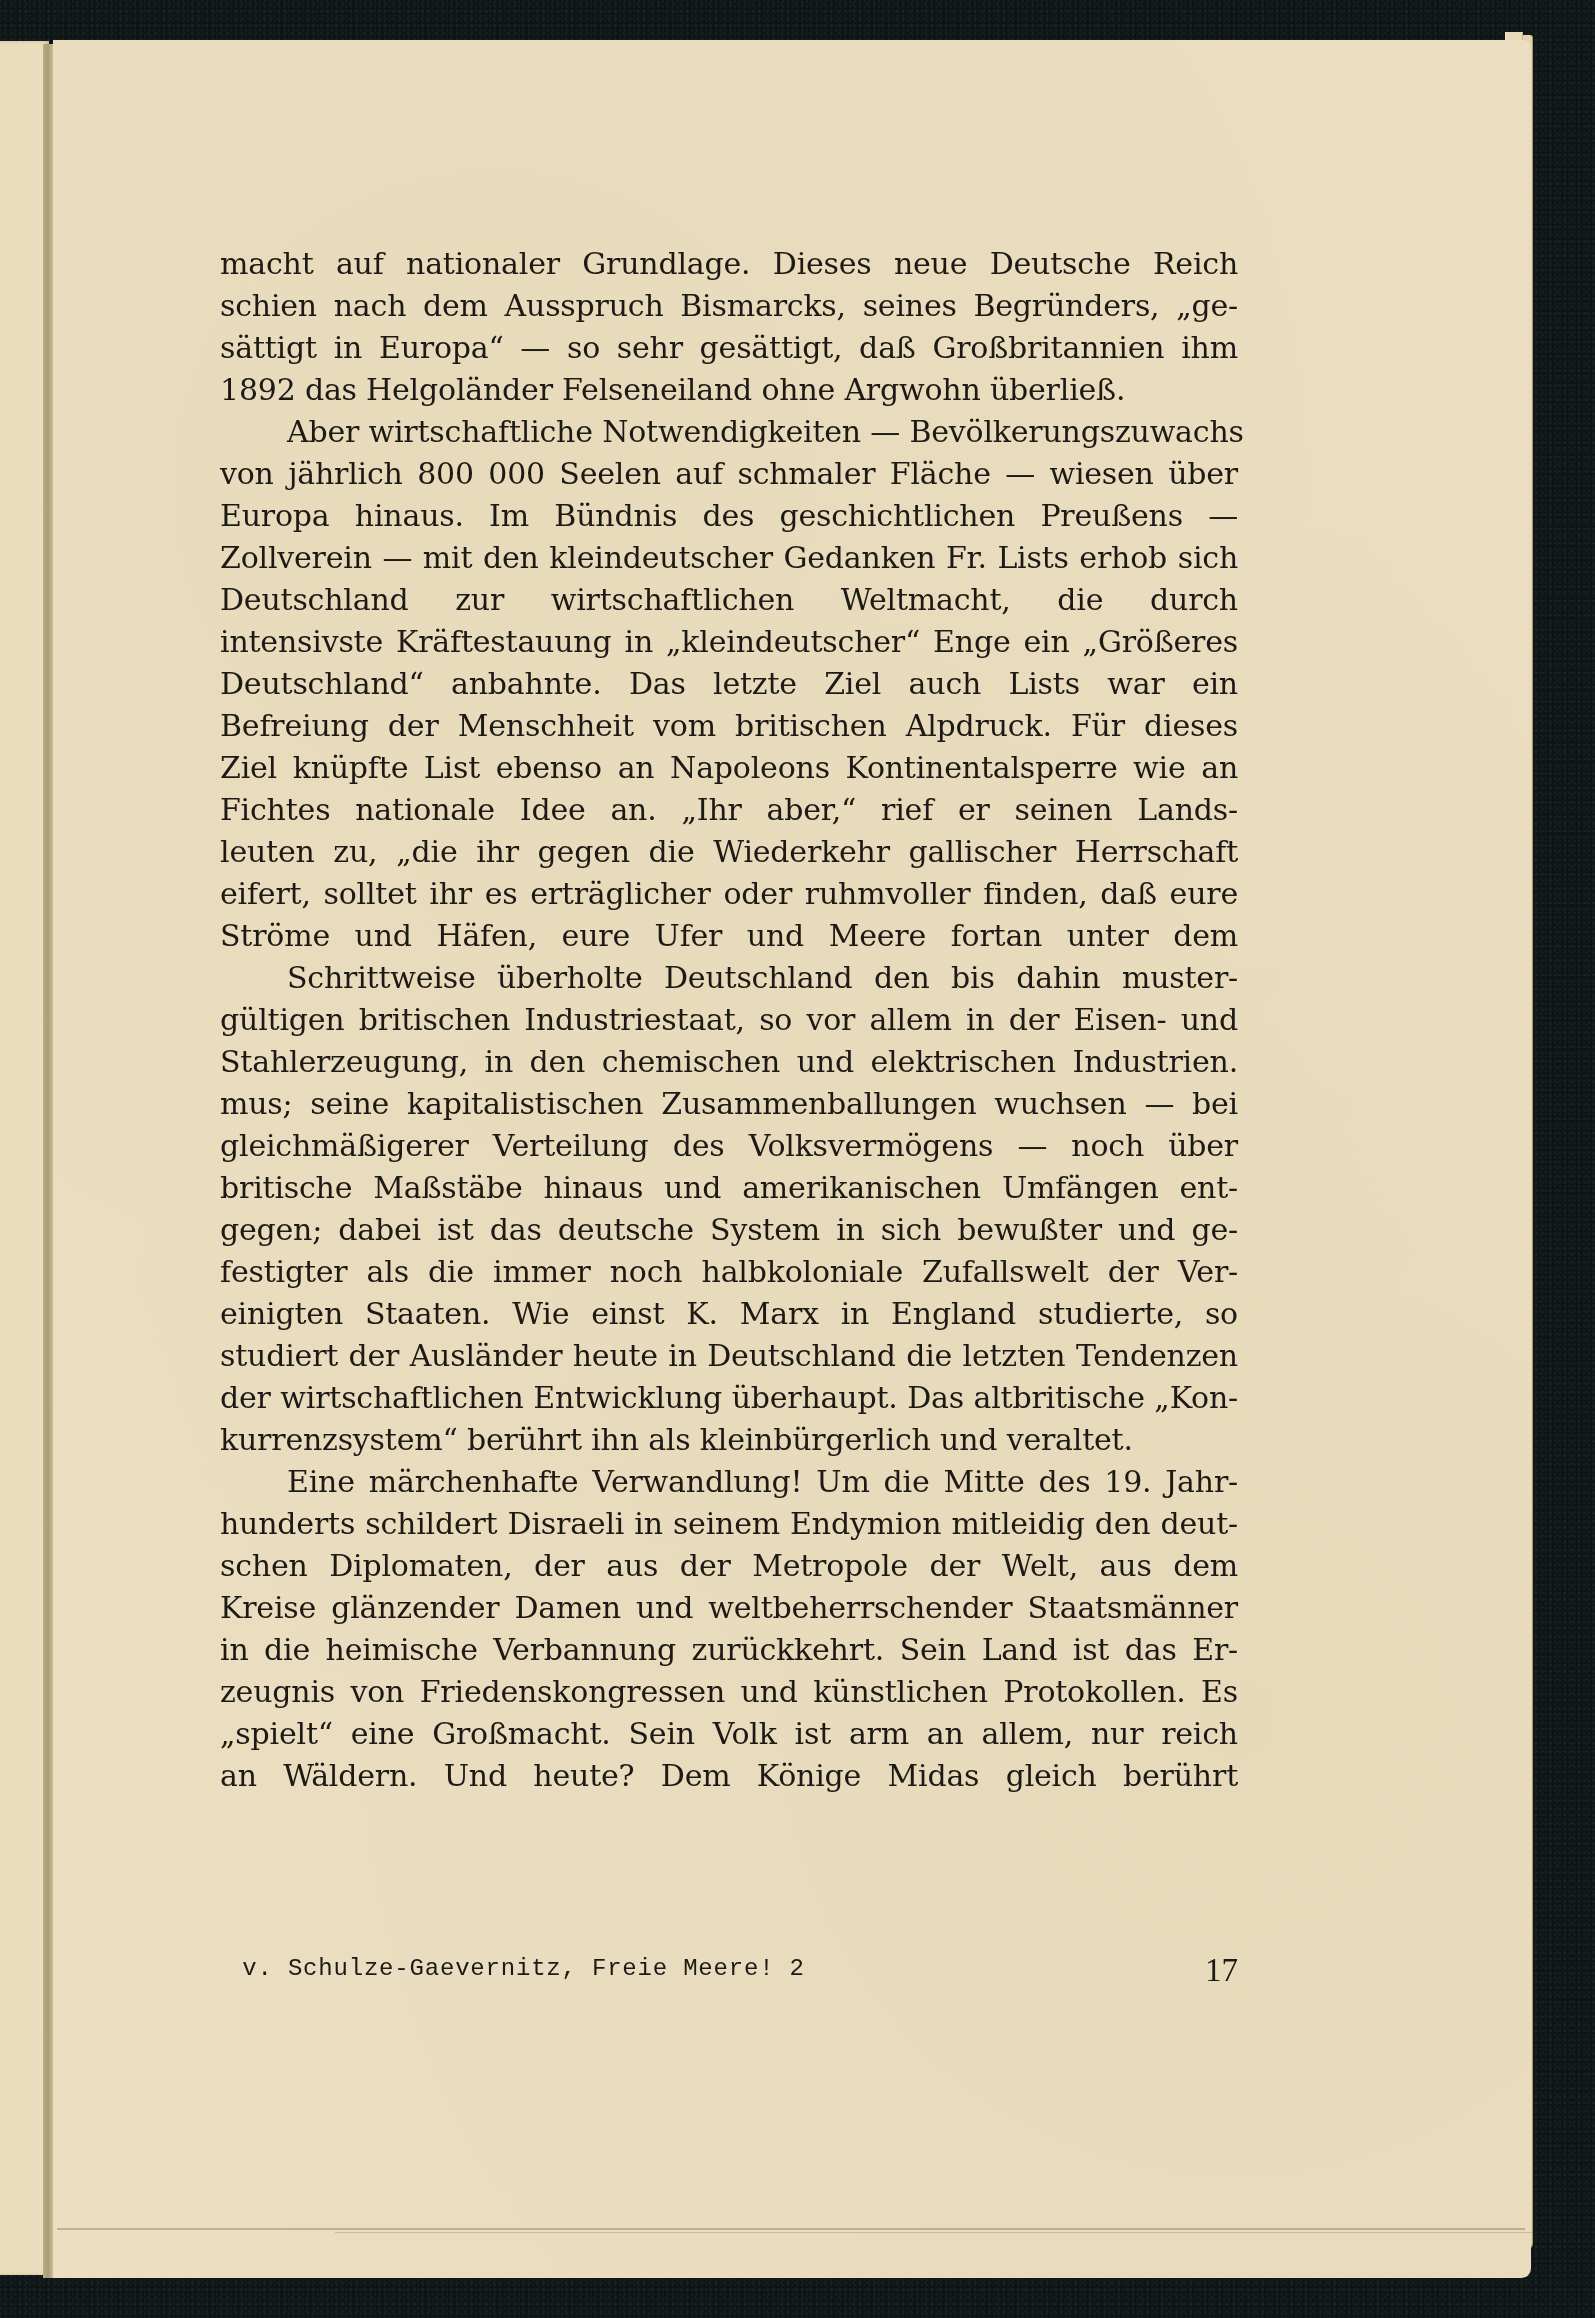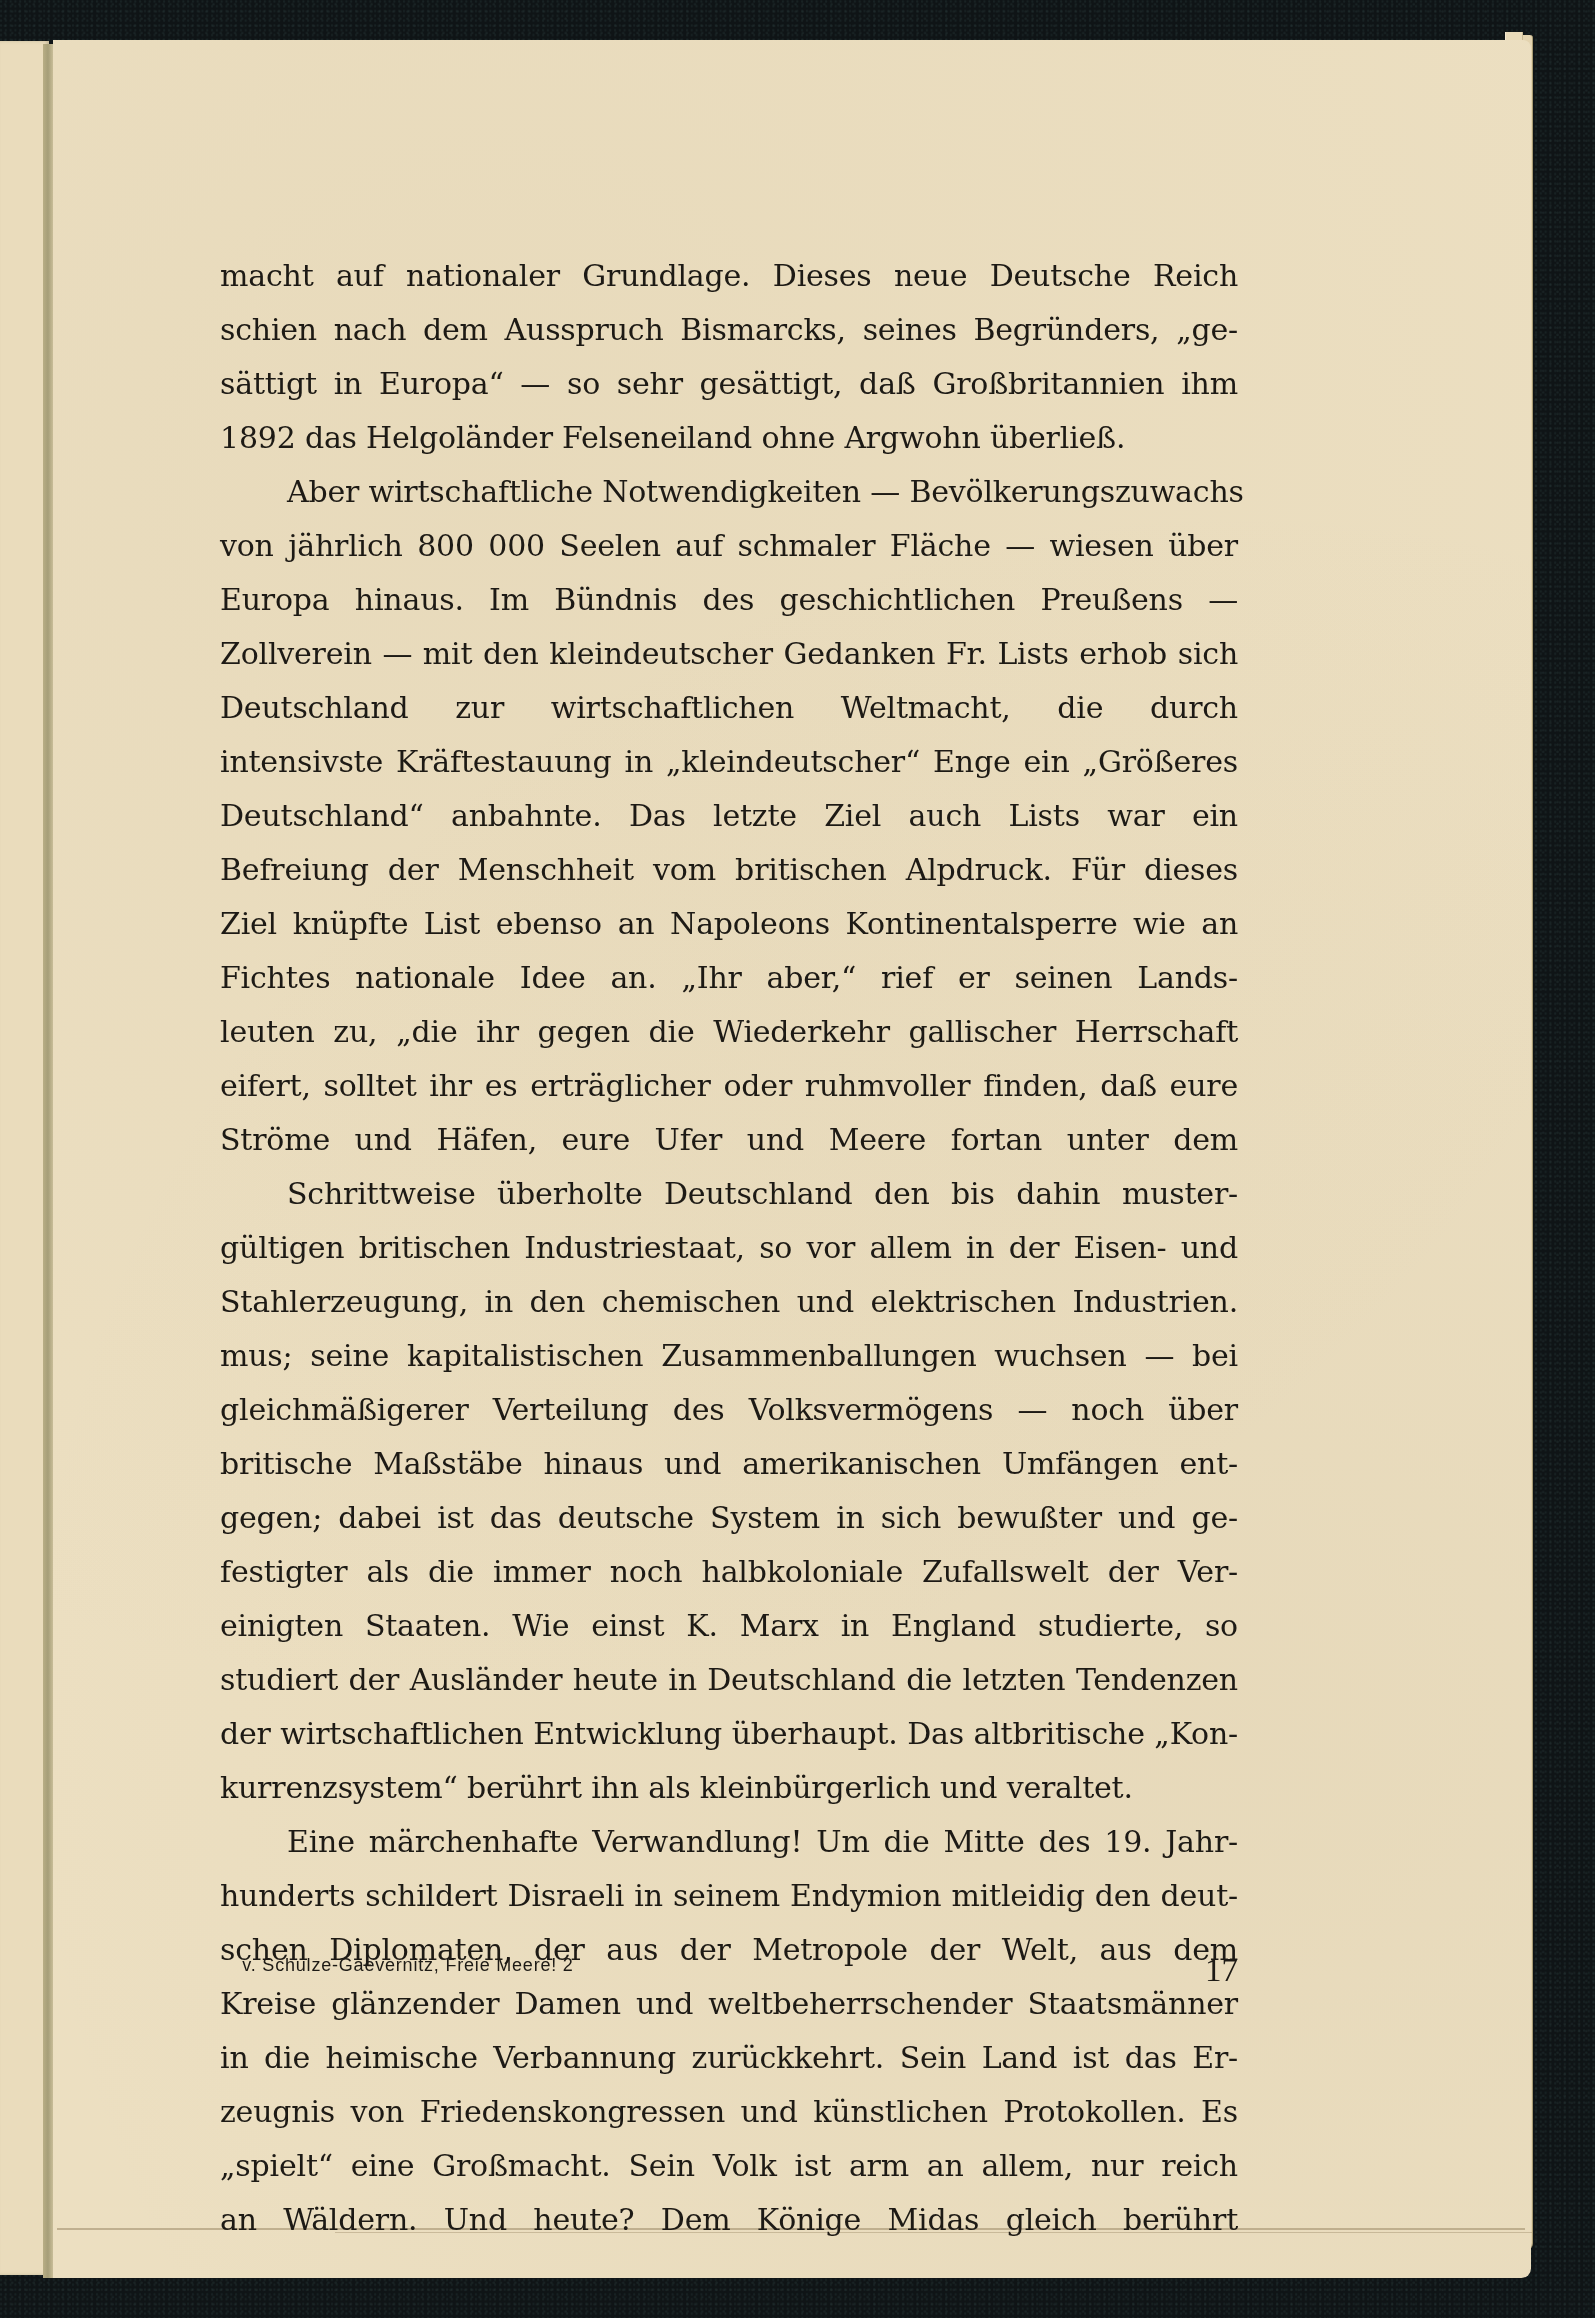--- a/index.html
+++ b/index.html
@@ -97,42 +97,41 @@
       font-size: 30px;
       line-height: 42px;
       letter-spacing: -0.2px;
     }
     .line {
       display: block;
       white-space: nowrap;
       text-align: justify;
       text-align-last: justify;
       height: 42px;
-      margin-top: 12px;
     }
     .line.last {
       text-align-last: left;
     }
     .line.indent {
       padding-left: 67px;
     }
     .footer {
       position: absolute;
       left: 220px;
       top: 1955px;
       width: 1018px;
       height: 32px;
       color: #1d1a15;
     }
     .footer-sig {
       position: absolute;
       left: 22.3px;
       top: 0;
-      font-family: Liberation Sans, sans-serif;
-      font-size: 18px;
+      font-family: Liberation Mono, monospace;
+      font-size: 24px;
       letter-spacing: 0.8px;
     }
     .footer-page {
       position: absolute;
       right: 0;
       top: -3.2px;
       font-family: "Liberation Serif", "DejaVu Serif", serif;
       font-size: 33px;
     }
   </style>

